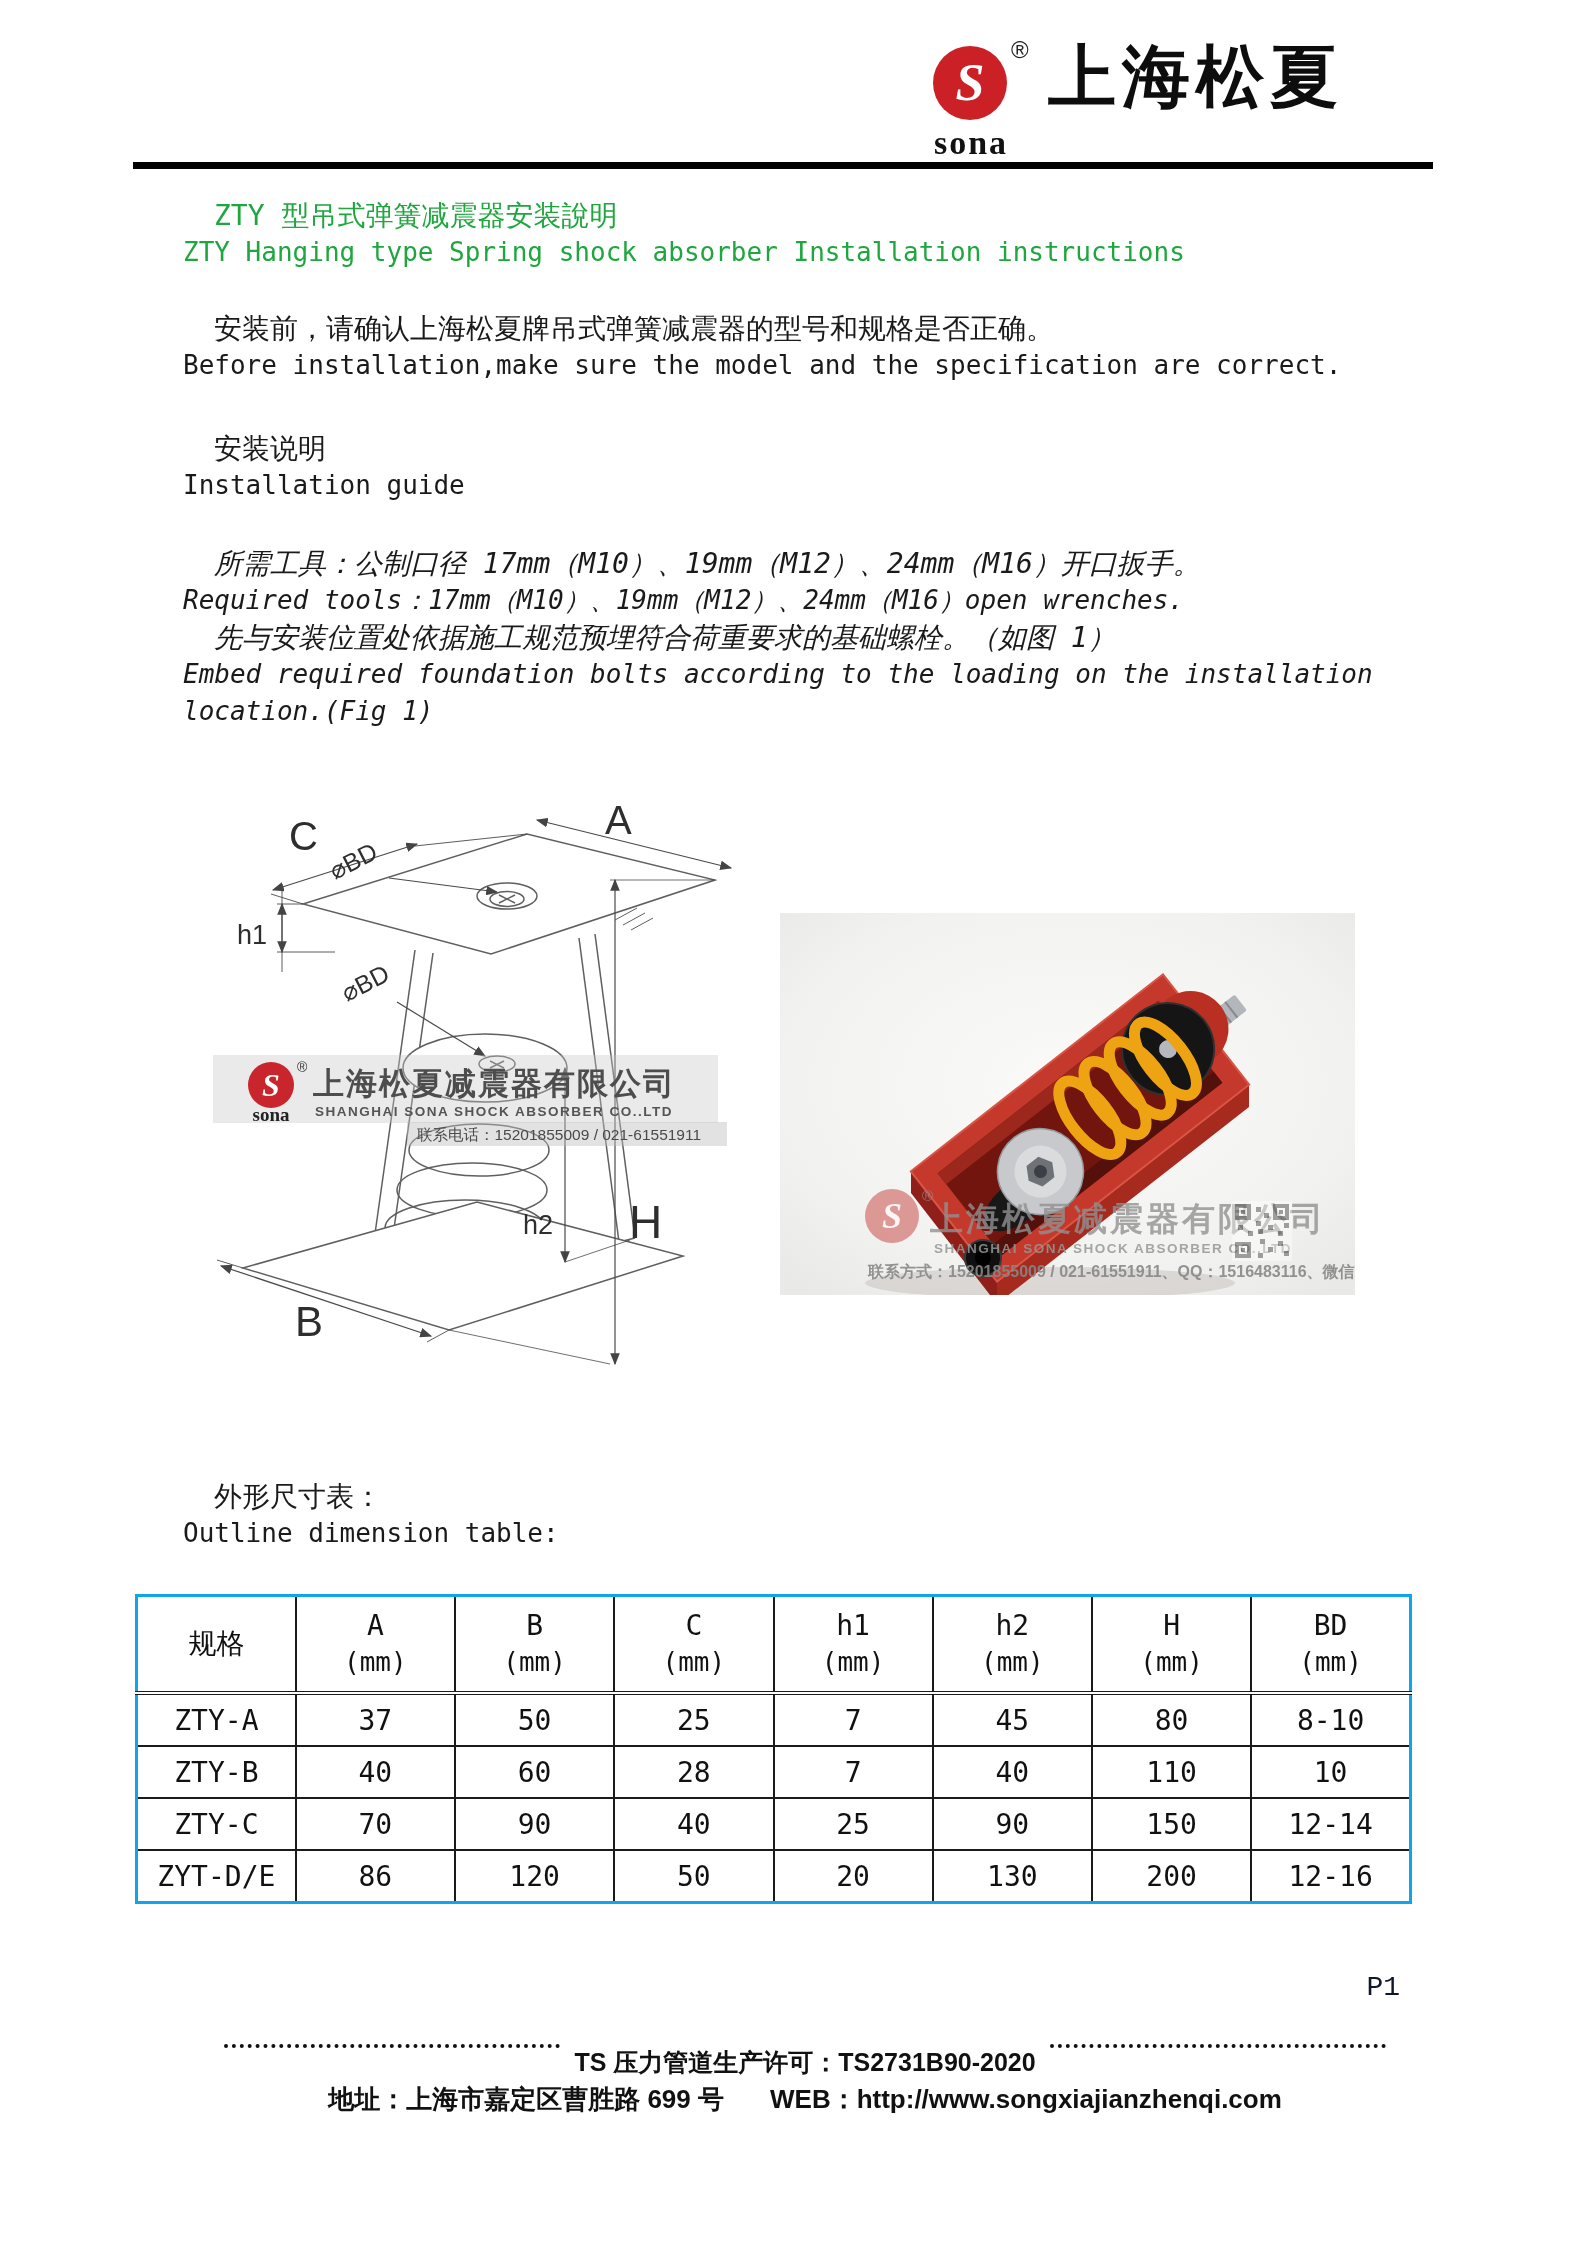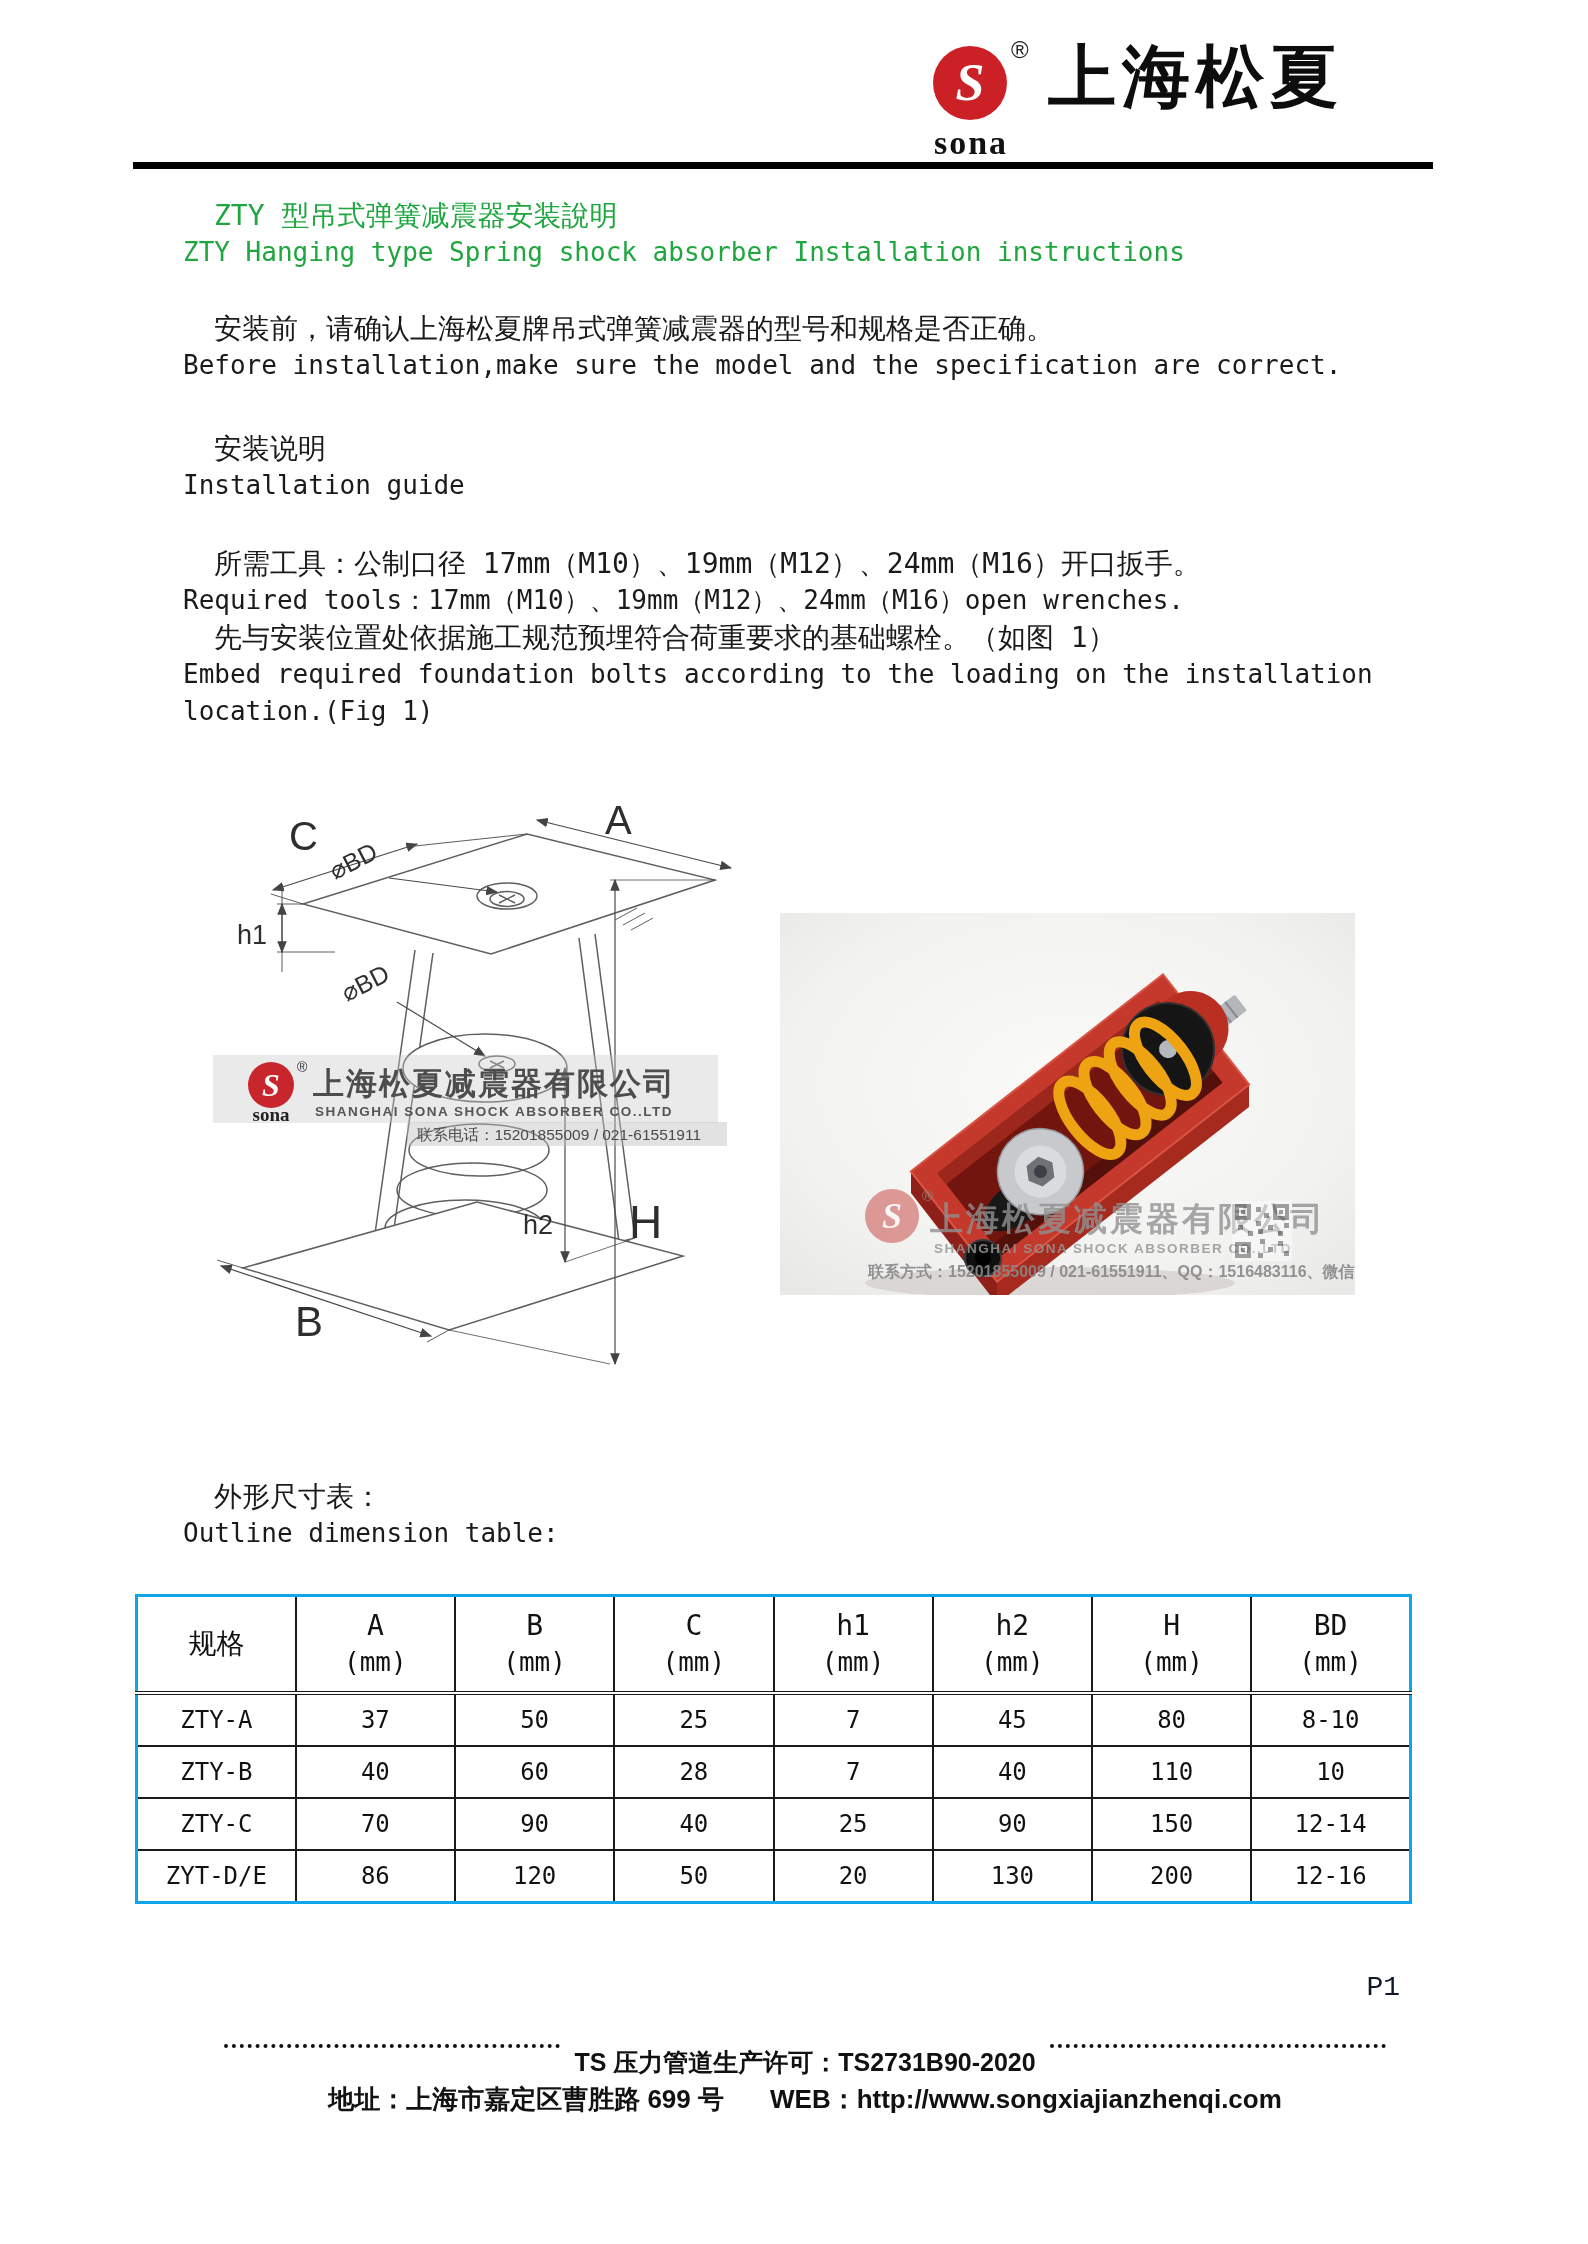--- a/index.html
+++ b/index.html
@@ -18,32 +18,32 @@
             font-family:"Liberation Sans",sans-serif;line-height:1.2;}
   .top-rule{left:133px;top:162px;width:1300px;height:7px;background:#000;}
   
   .docline{white-space:pre;line-height:37px;}
   .zh{font-size:28px;margin-left:31px;}
   .en{font-size:26px;}
   .green{color:#1fa63f;}
   .block-title{left:183px;top:197px;}
   .block-intro{left:183px;top:310px;}
   .block-guide{left:183px;top:430px;}
-  .block-tools{left:183px;top:545px;}
+  .block-tools{left:183px;top:545px;font-style:italic;}
   .block-dimhead{left:183px;top:1478px;}
   
   .fig-drawing{left:185px;top:772px;width:555px;height:633px;}
   .fig-photo{left:780px;top:913px;width:575px;height:382px;}
   
   .dim-table{left:135px;top:1594px;width:1277px;border-collapse:collapse;table-layout:fixed;}
   .dim-table th,.dim-table td{border:2px solid #1a1a1a;text-align:center;vertical-align:middle;
       font-family:"DejaVu Sans Mono","Liberation Mono",monospace;font-weight:normal;color:#111;}
   .dim-table th{height:92px;font-size:28px;line-height:36px;border-bottom:4px double #1a1a1a;}
   .dim-table th .unit{font-size:26px;}
-  .dim-table td{height:48px;font-size:24px;margin-top:28px;}
+  .dim-table td{height:48px;font-size:28px;margin-top:28px;}
   .dim-table{border:3px solid #0ea5e9;}
   
   .page-no{left:1290px;top:1972px;width:110px;text-align:right;
            font-family:Liberation Mono, monospace;font-size:28px;color:#0f172a;}
   .footer-line1{left:210px;top:2046px;width:1190px;display:flex;align-items:flex-start;
                 font-family:"Liberation Sans",sans-serif;font-size:25px;font-weight:600;color:#111;}
   .leader{flex:1 1 auto;border-bottom:4px dotted #111;height:0;margin:0 14px;transform:translateY(-2px);}
   .footer-line2{left:210px;top:2082px;width:1190px;display:flex;justify-content:center;gap:46px;
                 font-family:"Liberation Sans",sans-serif;font-size:26px;font-weight:600;color:#111;}
   svg text{user-select:none;}

